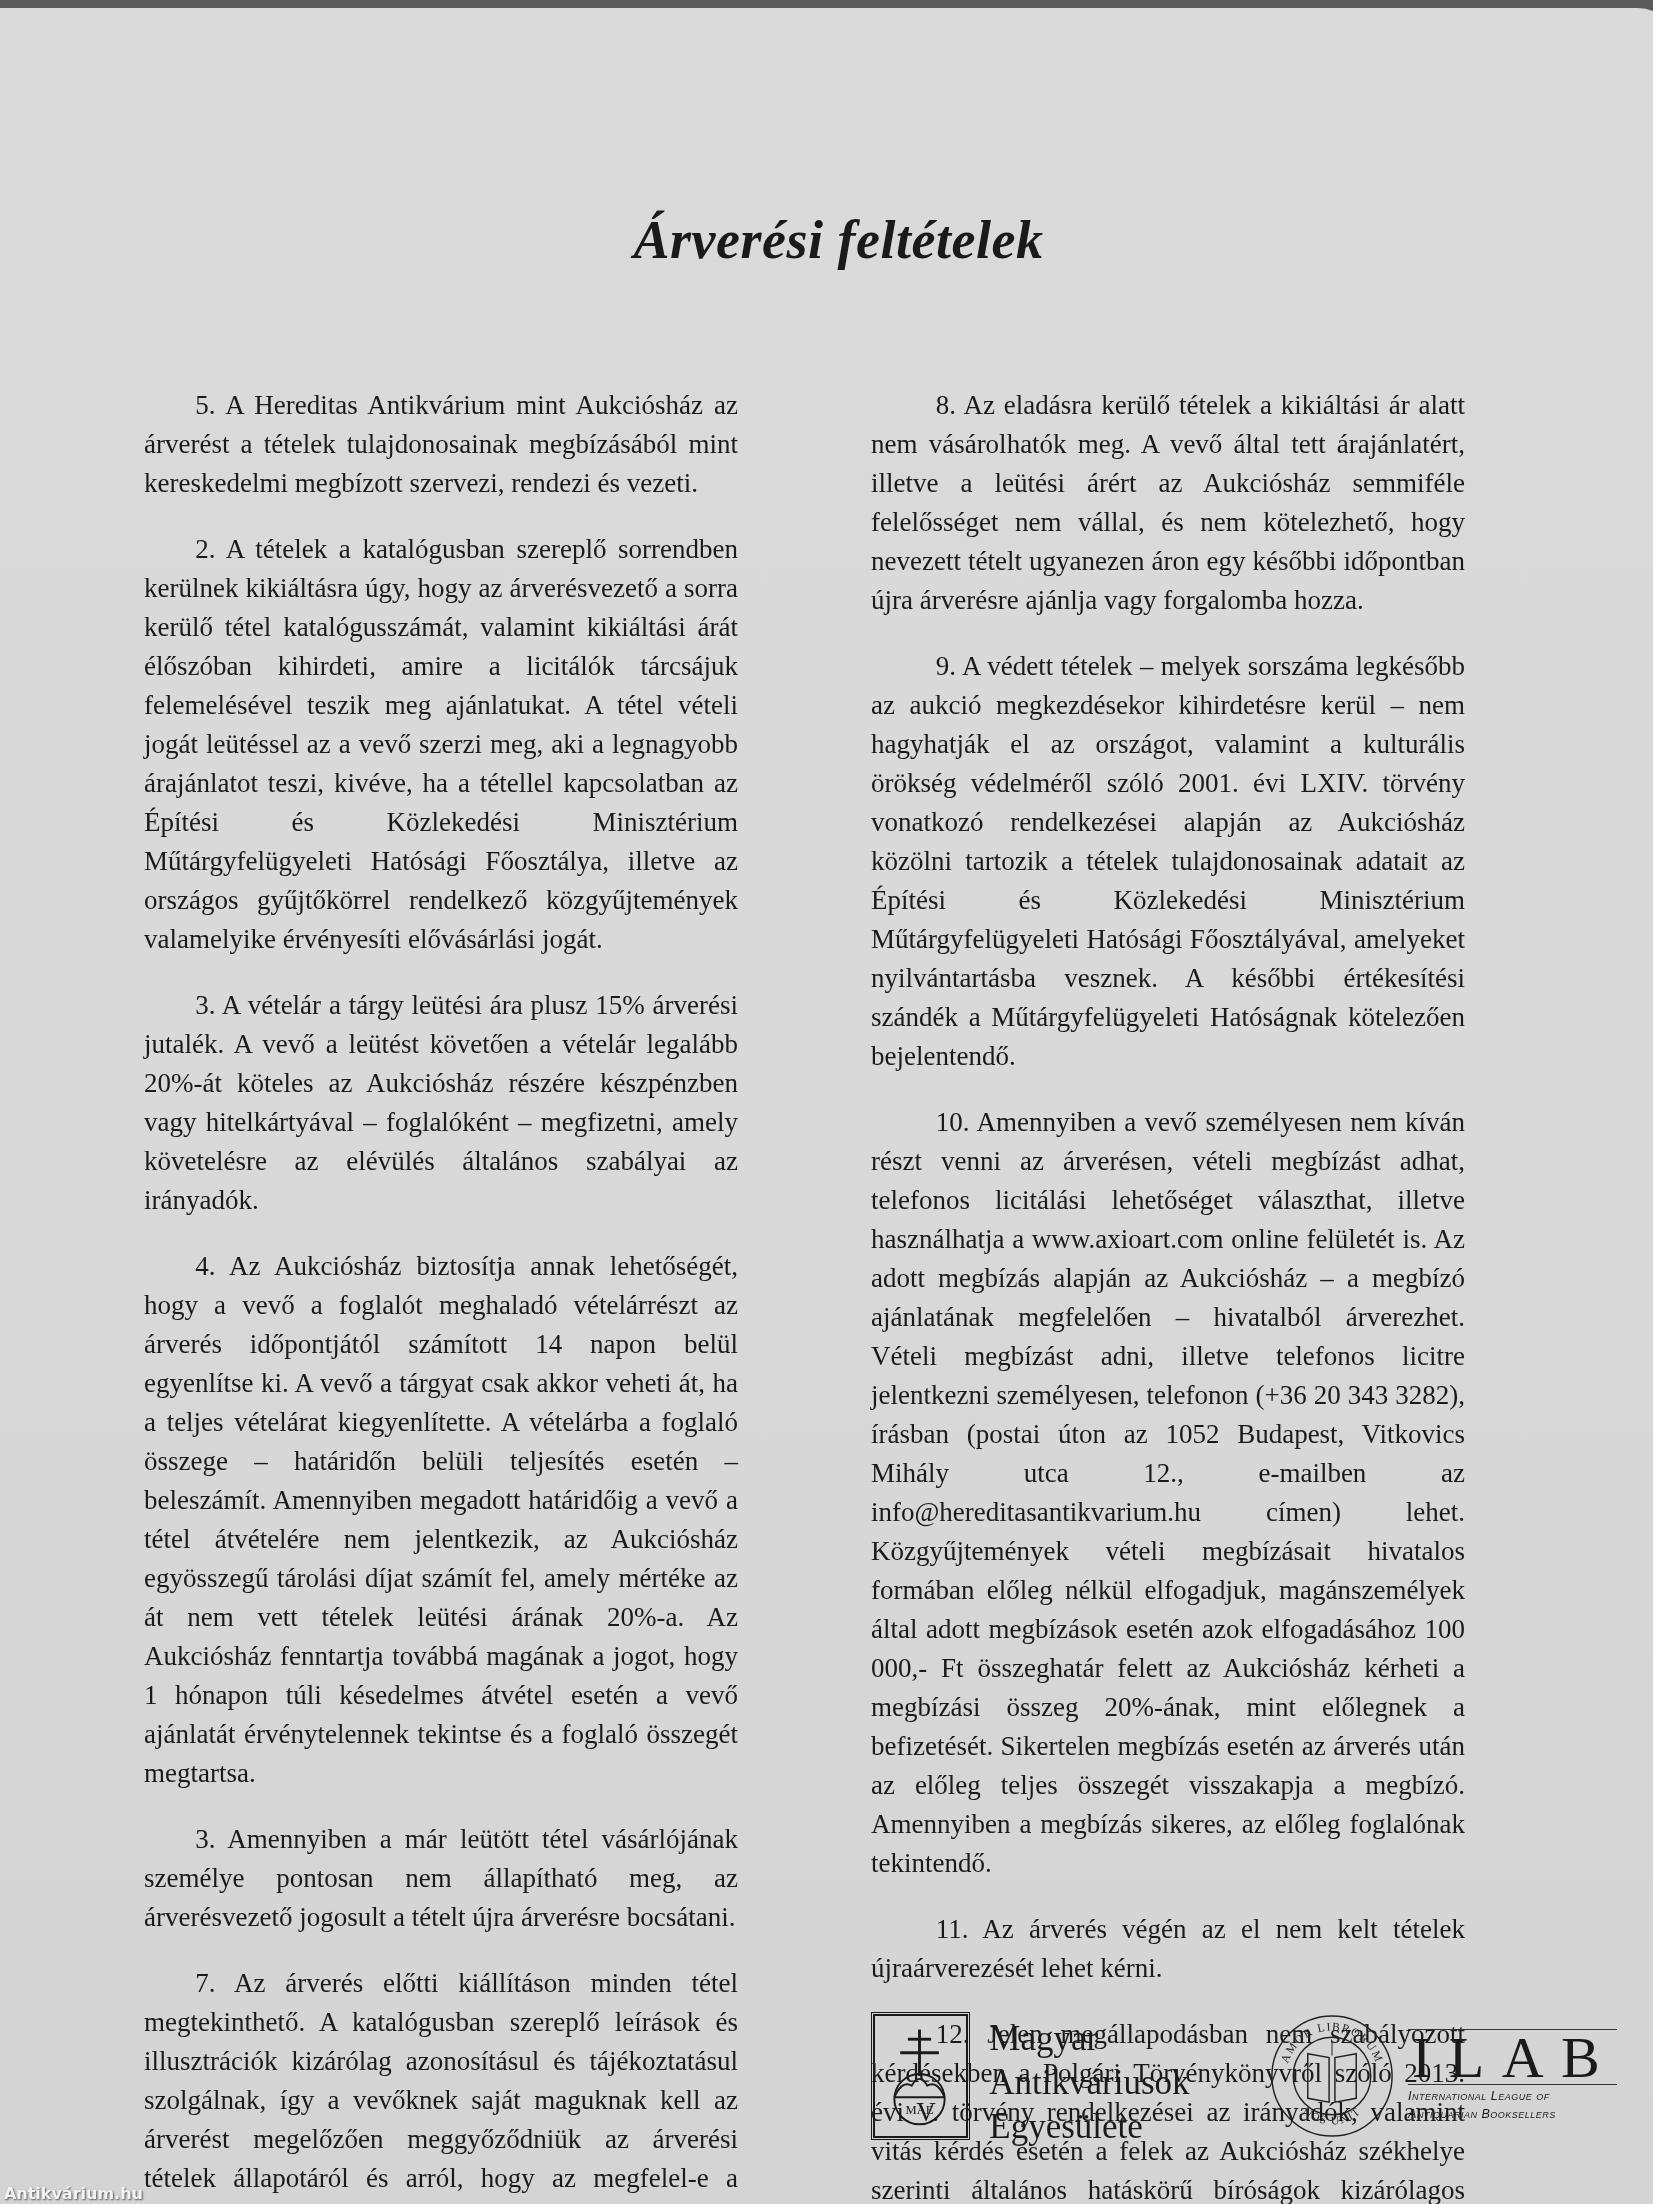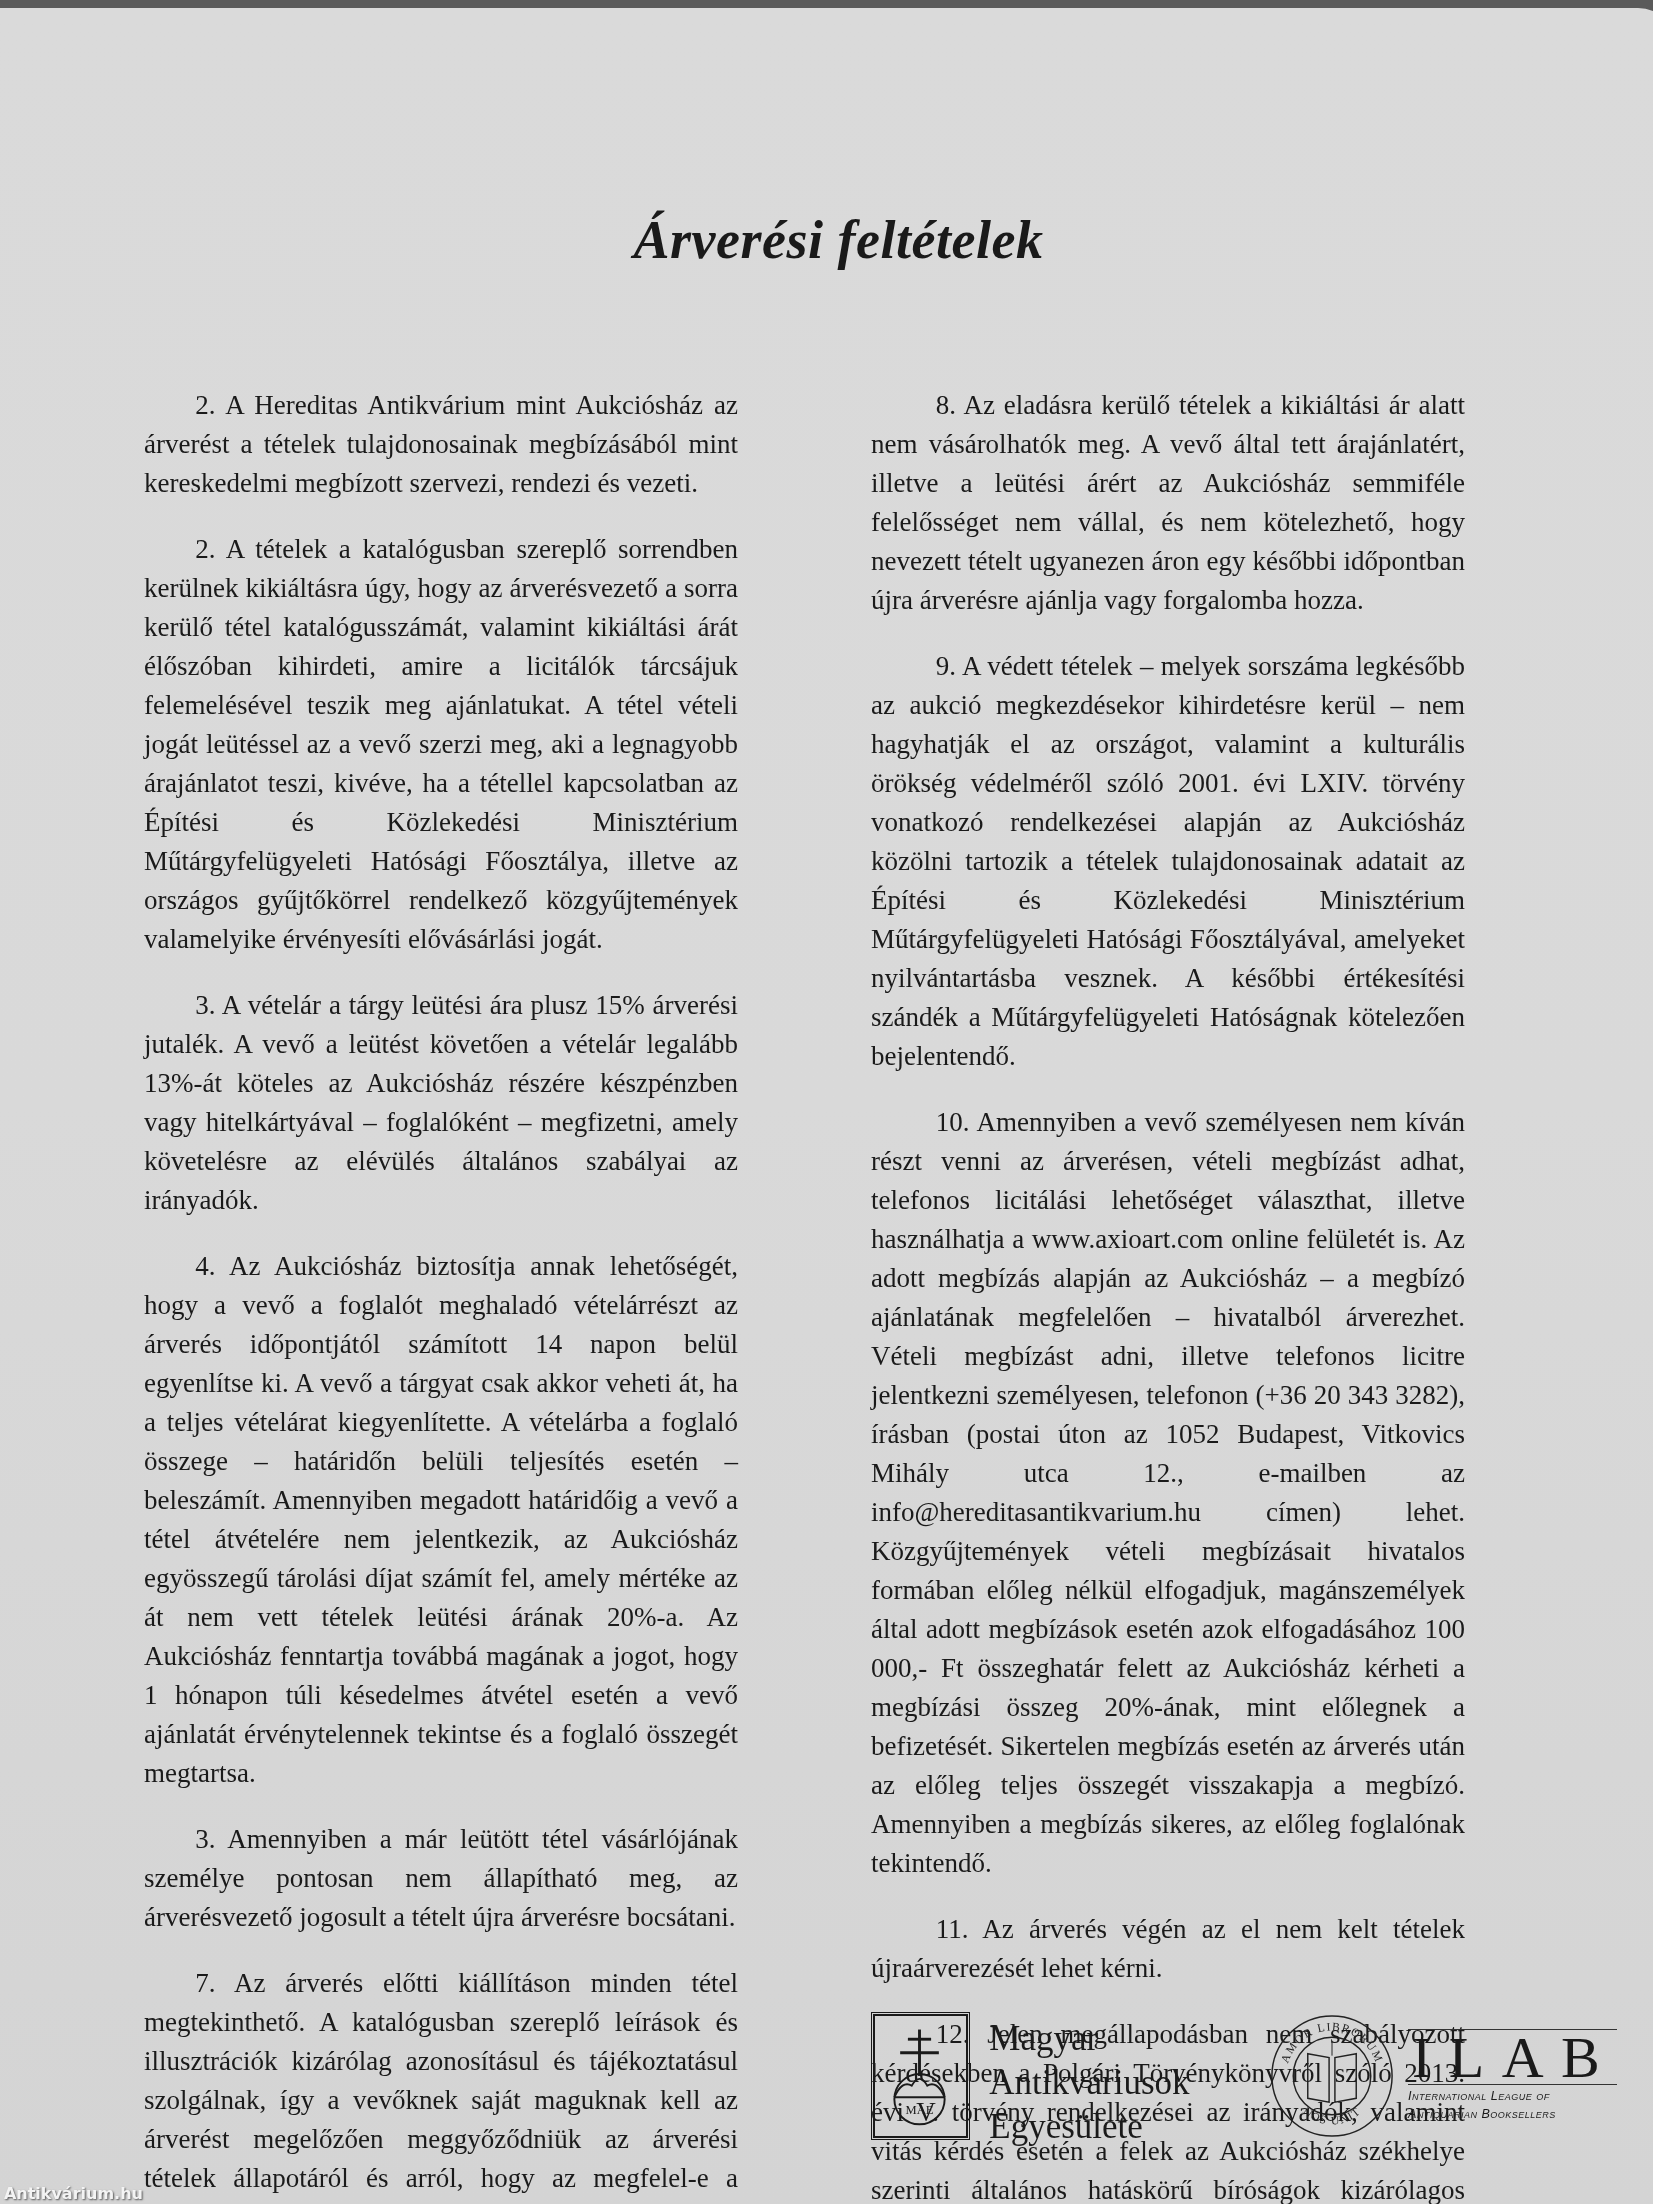--- a/index.html
+++ b/index.html
@@ -58,23 +58,23 @@
       color: #f4f4f4; text-shadow: 1px 1px 1.9px #555;
     }
   </style>
 </head>
 <body>
 
 <div class="page">
   <h1 class="title">Árverési feltételek</h1>
 
   <div class="col left">
-    <p class="para">2. A Hereditas Antikvárium mint Aukciósház az árverést a tételek tulajdonosainak megbízásából mint kereskedelmi megbízott szervezi, rendezi és vezeti.</p>
+    <p class="para">5. A Hereditas Antikvárium mint Aukciósház az árverést a tételek tulajdonosainak megbízásából mint kereskedelmi megbízott szervezi, rendezi és vezeti.</p>
     <p class="para">2. A tételek a katalógusban szereplő sorrendben kerülnek kikiáltásra úgy, hogy az árverésvezető a sorra kerülő tétel katalógusszámát, valamint kikiáltási árát élőszóban kihirdeti, amire a licitálók tárcsájuk felemelésével teszik meg ajánlatukat. A tétel vételi jogát leütéssel az a vevő szerzi meg, aki a legnagyobb árajánlatot teszi, kivéve, ha a tétellel kapcsolatban az Építési és Közlekedési Minisztérium Műtárgyfelügyeleti Hatósági Főosztálya, illetve az országos gyűjtőkörrel rendelkező közgyűjtemények valamelyike érvényesíti elővásárlási jogát.</p>
-    <p class="para">3. A vételár a tárgy leütési ára plusz 15% árverési jutalék. A vevő a leütést követően a vételár legalább 13%-át köteles az Aukciósház részére készpénzben vagy hitelkártyával – foglalóként – megfizetni, amely követelésre az elévülés általános szabályai az irányadók.</p>
+    <p class="para">3. A vételár a tárgy leütési ára plusz 15% árverési jutalék. A vevő a leütést követően a vételár legalább 20%-át köteles az Aukciósház részére készpénzben vagy hitelkártyával – foglalóként – megfizetni, amely követelésre az elévülés általános szabályai az irányadók.</p>
     <p class="para">4. Az Aukciósház biztosítja annak lehetőségét, hogy a vevő a foglalót meghaladó vételárrészt az árverés időpontjától számított 14 napon belül egyenlítse ki. A vevő a tárgyat csak akkor veheti át, ha a teljes vételárat kiegyenlítette. A vételárba a foglaló összege – határidőn belüli teljesítés esetén – beleszámít. Amennyiben megadott határidőig a vevő a tétel átvételére nem jelentkezik, az Aukciósház egyösszegű tárolási díjat számít fel, amely mértéke az át nem vett tételek leütési árának 20%-a. Az Aukciósház fenntartja továbbá magának a jogot, hogy 1 hónapon túli késedelmes átvétel esetén a vevő ajánlatát érvénytelennek tekintse és a foglaló összegét megtartsa.</p>
     <p class="para">3. Amennyiben a már leütött tétel vásárlójának személye pontosan nem állapítható meg, az árverésvezető jogosult a tételt újra árverésre bocsátani.</p>
     <p class="para">7. Az árverés előtti kiállításon minden tétel megtekinthető. A katalógusban szereplő leírások és illusztrációk kizárólag azonosításul és tájékoztatásul szolgálnak, így a vevőknek saját maguknak kell az árverést megelőzően meggyőződniük az árverési tételek állapotáról és arról, hogy az megfelel-e a katalógusban leírtaknak. A tételek szavatosság nélkül, minden hibájukkal és hiányosságukkal együtt abban az állapotban kerülnek eladásra, amelyben az árverés idején vannak.</p>
   </div>
 
   <div class="col right">
     <p class="para">8. Az eladásra kerülő tételek a kikiáltási ár alatt nem vásárolhatók meg. A vevő által tett árajánlatért, illetve a leütési árért az Aukciósház semmiféle felelősséget nem vállal, és nem kötelezhető, hogy nevezett tételt ugyanezen áron egy későbbi időpontban újra árverésre ajánlja vagy forgalomba hozza.</p>
     <p class="para">9. A védett tételek – melyek sorszáma legkésőbb az aukció megkezdésekor kihirdetésre kerül – nem hagyhatják el az országot, valamint a kulturális örökség védelméről szóló 2001. évi LXIV. törvény vonatkozó rendelkezései alapján az Aukciósház közölni tartozik a tételek tulajdonosainak adatait az Építési és Közlekedési Minisztérium Műtárgyfelügyeleti Hatósági Főosztályával, amelyeket nyilvántartásba vesznek. A későbbi értékesítési szándék a Műtárgyfelügyeleti Hatóságnak kötelezően bejelentendő.</p>
     <p class="para">10. Amennyiben a vevő személyesen nem kíván részt venni az árverésen, vételi megbízást adhat, telefonos licitálási lehetőséget választhat, illetve használhatja a www.axioart.com online felületét is. Az adott megbízás alapján az Aukciósház – a megbízó ajánlatának megfelelően – hivatalból árverezhet. Vételi megbízást adni, illetve telefonos licitre jelentkezni személyesen, telefonon (+36 20 343 3282), írásban (postai úton az 1052 Budapest, Vitkovics Mihály utca 12., e-mailben az info@hereditasantikvarium.hu címen) lehet. Közgyűjtemények vételi megbízásait hivatalos formában előleg nélkül elfogadjuk, magánszemélyek által adott megbízások esetén azok elfogadásához 100 000,- Ft összeghatár felett az Aukciósház kérheti a megbízási összeg 20%-ának, mint előlegnek a befizetését. Sikertelen megbízás esetén az árverés után az előleg teljes összegét visszakapja a megbízó. Amennyiben a megbízás sikeres, az előleg foglalónak tekintendő.</p>
     <p class="para">11. Az árverés végén az el nem kelt tételek újraárverezését lehet kérni.</p>

